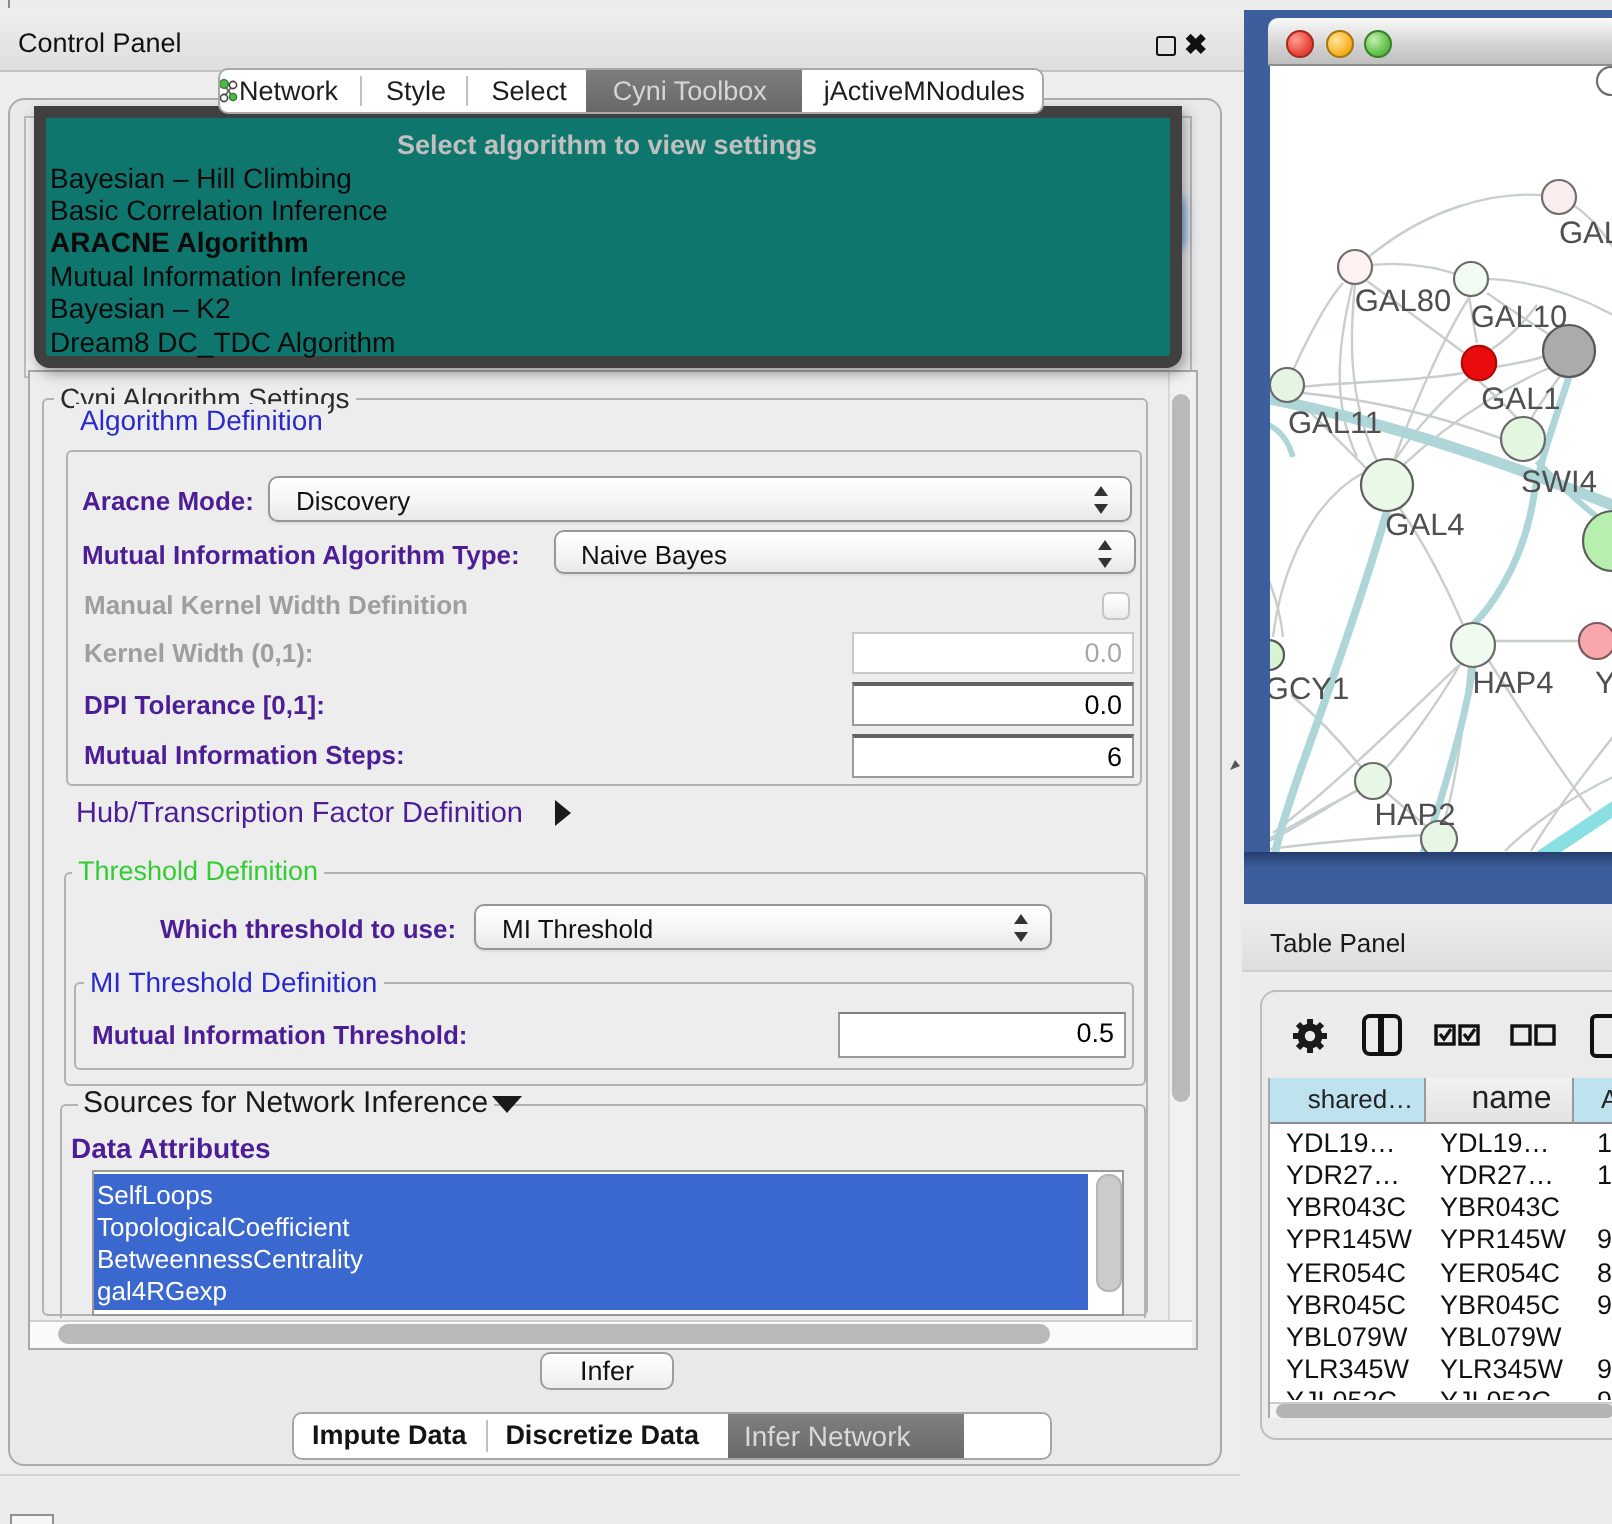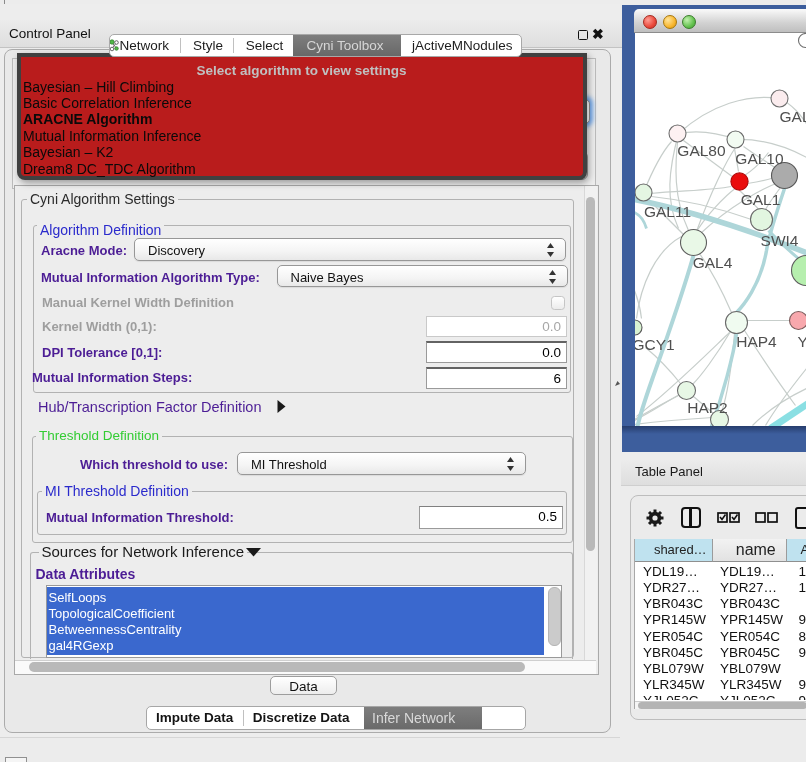--- a/index.html
+++ b/index.html
@@ -16,21 +16,21 @@
   .field .v{position:absolute;right:5px;top:2px;font-size:13.5px;color:#000;}
   .gbox{position:absolute;border:1px solid #b2b2b2;border-radius:3px;}
   .gtitle{position:absolute;top:-8px;background:#ededed;padding:0 3px;font-size:14px;line-height:16px;white-space:nowrap;}
 </style>
 </head>
 <body>
 
 <div class="abs" style="left:0;top:4px;width:620px;height:733px;background:#ededed;border-bottom:1px solid #d6d6d6;"></div>
 <div class="abs" style="left:4px;top:0;width:1px;height:4px;background:#8a8a8a;"></div>
 
-<div class="abs" style="left:0;top:20px;width:620px;height:27px;background:linear-gradient(#ececec,#dedede);border-bottom:1px solid #c3c3c3;padding-left:45px;">
+<div class="abs" style="left:0;top:8px;width:620px;height:27px;background:linear-gradient(#ececec,#dedede);border-bottom:1px solid #c3c3c3;padding-left:45px;">
   <div class="abs" style="left:9px;top:6px;font-size:13.5px;color:#111;">Control Panel</div>
   <div class="abs" style="left:578px;top:9.5px;width:8px;height:8px;border:1.5px solid #111;border-radius:1.5px;"></div>
   <div class="abs" style="left:592px;top:6px;font-size:14px;font-weight:bold;color:#111;">✖</div>
 </div>
 
 <div class="abs" style="left:4px;top:49px;width:605px;height:682px;background:#e9e9e9;border:1px solid #ababab;border-radius:8px;"></div>
 
 <div class="abs" style="left:109px;top:34px;width:411px;height:21px;background:#fff;border:1px solid #a8a8a8;border-radius:5px;overflow:hidden;z-index:10;">
   <div class="abs" style="left:69.8px;top:3px;width:1px;height:15px;background:#c0c0c0;"></div>
   <div class="abs" style="left:122.6px;top:3px;width:1px;height:15px;background:#c0c0c0;"></div>
@@ -63,21 +63,21 @@
 <div class="abs" style="left:584px;top:186px;width:12px;height:474px;background:#f1f1f1;border-left:1px solid #d8d8d8;"></div>
 <div class="abs" style="left:586px;top:197px;width:8.5px;height:354px;background:#b9b9b9;border-radius:5px;"></div>
 
 <div class="abs" style="left:15px;top:660px;width:581px;height:13px;background:#fafafa;border-top:1px solid #cfcfcf;"></div>
 <div class="abs" style="left:29px;top:662px;width:496px;height:9.5px;background:#b9b9b9;border-radius:5px;"></div>
 
 <div class="gbox" style="left:21px;top:199px;width:551px;height:457px;"></div>
 <div class="gtitle" style="left:27px;top:191px;color:#2b2b2b;">Cyni Algorithm Settings</div>
 
 <div class="gbox" style="left:33px;top:225px;width:536px;height:166px;"></div>
-<div class="gtitle" style="left:37px;top:222px;color:#2a2acc;">Algorithm Definition</div>
+<div class="gtitle" style="left:37px;top:202px;color:#2a2acc;">Algorithm Definition</div>
 
 <div class="lbl b abs" style="left:41px;top:243px;">Aracne Mode:</div>
 <div class="combo" style="left:134px;top:238px;width:430px;height:21px;">
   <div class="ct">Discovery</div>
   <svg class="arr" viewBox="0 0 9 16">
       <path d="M4.5 1 L8 6 L1 6 Z" fill="#333"></path>
       <path d="M4.5 15 L8 10 L1 10 Z" fill="#333"></path>
     </svg>
 </div>
 <div class="lbl b abs" style="left:41px;top:270px;">Mutual Information Algorithm Type:</div>
@@ -95,21 +95,21 @@
 <div class="lbl b abs" style="left:42px;top:319px;color:#9e9e9e;">Kernel Width (0,1):</div>
 <div class="field" style="left:426px;top:315.5px;width:139px;height:19px;border:1px solid #c9c9c9;">
   <div class="v" style="color:#a7a7a7;">0.0</div>
 </div>
 
 <div class="lbl b abs" style="left:42px;top:345px;">DPI Tolerance [0,1]:</div>
 <div class="field" style="left:426px;top:341px;width:139px;height:19px;">
   <div class="v">0.0</div>
 </div>
 
-<div class="lbl b abs" style="left:32px;top:370px;">Mutual Information Steps:</div>
+<div class="lbl b abs" style="left:42px;top:370px;">Mutual Information Steps:</div>
 <div class="field" style="left:426px;top:366.5px;width:139px;height:19px;">
   <div class="v">6</div>
 </div>
 
 <div class="lbl abs" style="left:38px;top:399px;font-size:14.5px;">Hub/Transcription Factor Definition</div>
 <svg class="abs" style="left:276px;top:400px;" width="10" height="13" viewBox="0 0 10 13">
     <path d="M1.5 0 L9.5 6.5 L1.5 13 Z" fill="#1a1a1a"></path>
   </svg>
 
 <div class="gbox" style="left:32px;top:436px;width:539px;height:105px;"></div>
@@ -137,34 +137,34 @@
     <path d="M0 1 L15 1 L7.5 9.5 Z" fill="#1a1a1a"></path>
   </svg>
 <div class="lbl b abs" style="left:35.5px;top:566px;font-size:14px;">Data Attributes</div>
 
 <div class="abs" style="left:46px;top:585px;width:514px;height:71px;background:#fff;border:1px solid #999;"></div>
 <div class="abs" style="left:46.5px;top:586.5px;width:497px;height:68.5px;background:#3a68ce;"></div>
 <div class="abs" style="left:48.5px;top:590px;font-size:13px;line-height:16.1px;color:#fff;">SelfLoops<br>TopologicalCoefficient<br>BetweennessCentrality<br>gal4RGexp</div>
 <div class="abs" style="left:547.5px;top:587px;width:11.5px;height:57px;background:#cbcbcb;border:1px solid #b5b5b5;border-radius:6px;"></div>
 
 <div class="abs" style="left:270px;top:676px;width:65px;height:16.5px;background:linear-gradient(#ffffff,#ededed);border:1px solid #9d9d9d;border-radius:5px;text-align:center;">
-  <span style="font-size:13.5px;color:#111;line-height:17px;">Data</span>
+  <span style="font-size:13.5px;color:#111;line-height:17px;">Infer</span>
 </div>
 
 <div class="abs" style="left:146px;top:706px;width:335px;height:22px;background:#fff;border:1px solid #a6a6a6;border-radius:5px;overflow:hidden;padding-left:43px;">
   <div class="abs" style="left:96px;top:3px;width:1px;height:16px;background:#c0c0c0;"></div>
   <div class="abs" style="left:217px;top:0;width:118px;height:22px;background:linear-gradient(#7e7e7e,#6a6a6a);"></div>
   <div class="abs b" style="left:9px;top:3px;font-size:13.5px;color:#141414;">Impute Data</div>
   <div class="abs b" style="left:105.7px;top:3px;font-size:13.5px;color:#141414;">Discretize Data</div>
   <div class="abs" style="left:225px;top:3px;font-size:14px;color:#d9d9d9;">Infer Network</div>
 </div>
 
 <div class="abs" style="left:5px;top:757px;width:20px;height:10px;border:1.5px solid #909090;background:#f5f5f5;"></div>
 
-<div class="abs" style="left:16.5px;top:52.5px;width:562px;height:119px;background:#b91c1c;border:4px solid #404040;border-radius:0 0 8px 8px;box-shadow:2px 3px 7px rgba(0,0,0,0.35);z-index:5;">
+<div class="abs" style="left:16.5px;top:52.5px;width:562px;height:119px;background:#0f766e;border:6px solid #404040;border-radius:0 0 8px 8px;box-shadow:2px 3px 7px rgba(0,0,0,0.35);z-index:5;">
   <div class="abs" style="left:0;top:6px;width:562px;text-align:center;font-size:13.5px;font-weight:bold;color:#c0c0c0;">Select algorithm to view settings</div>
   <div class="abs" style="left:2.5px;top:22px;font-size:14px;line-height:16.4px;color:#0a0a0a;">
     Bayesian – Hill Climbing<br>
     Basic Correlation Inference<br>
     <span class="b">ARACNE Algorithm</span><br>
     Mutual Information Inference<br>
     Bayesian – K2<br>
     Dream8 DC_TDC Algorithm
   </div>
 </div>

